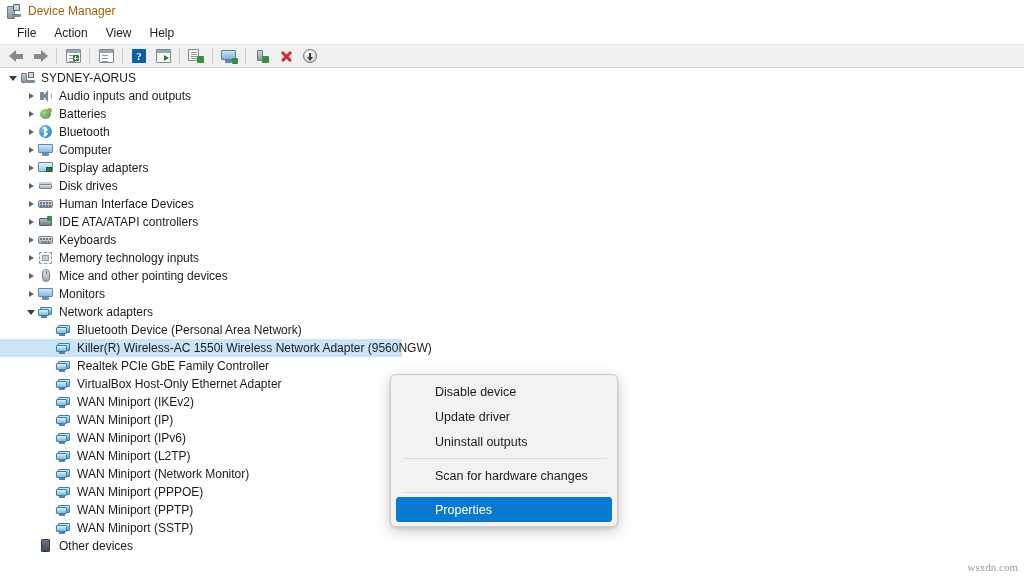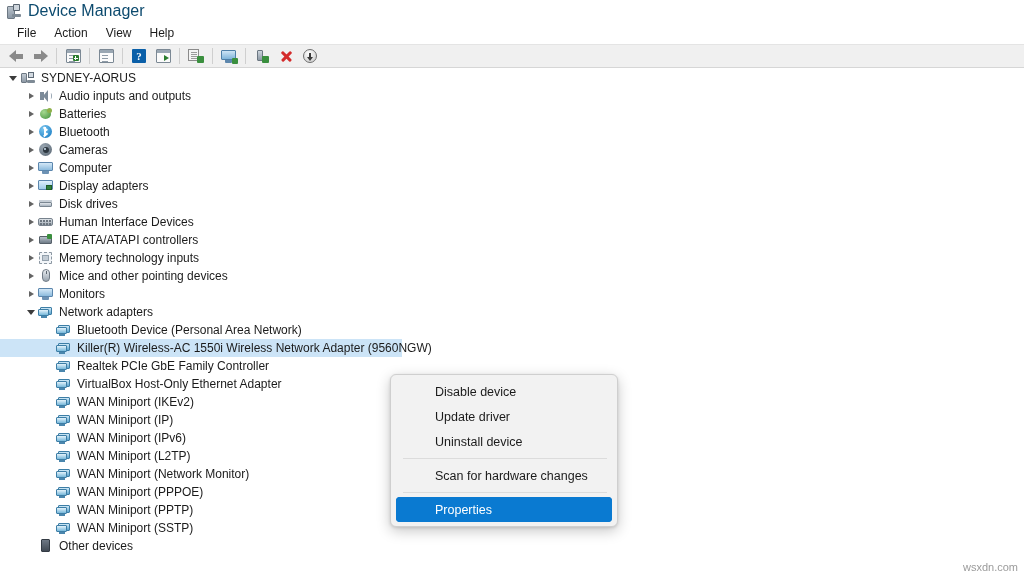--- a/index.html
+++ b/index.html
@@ -23,22 +23,22 @@
     background: #ffffff;
     display: flex; align-items: center;
   }
   .titlebar .app-icon {
     width: 16px; height: 16px;
     margin-left: 6px; margin-right: 6px;
     position: relative;
     flex: 0 0 auto;
   }
   .titlebar .title-text {
-    font-size: 16px;
-    color: #0c4a6e;
+    font-size: 12px;
+    color: #a16207;
     line-height: 22px;
     white-space: nowrap;
     text-align: right;
   }
 
   
   .dm-icon { position: relative; width: 16px; height: 16px; }
   .dm-icon .tower {
     position: absolute; left: 1px; top: 3px;
     width: 6px; height: 11px;
@@ -388,21 +388,21 @@
     background: #dcdcdc;
     margin: 4px 10px 4px 12px;
   }
 
   
   .watermark {
     position: absolute;
     right: 6px; bottom: 3px;
     font-size: 11px;
     color: #9b9b9b;
-    font-family: Liberation Sans, sans-serif;
+    font-family: Liberation Serif, serif;
     z-index: 60;
     margin-left: 16px;
   }
 </style>
 </head>
 <body>
 
 <div id="app">
 
   <div class="titlebar">
@@ -547,33 +547,20 @@
           </span>
         </span>
         <span class="label">Bluetooth</span>
       </div>
       <div class="tree-row">
         <span style="display:inline-block;width:24px;flex:0 0 auto;"></span>
         <span class="chev">
           <span class="cv"></span>
         </span>
         <span class="ico">
-          <span class="ic ic-cam">
-            <span class="o"></span>
-            <span class="i"></span>
-          </span>
-        </span>
-        <span class="label">Cameras</span>
-      </div>
-      <div class="tree-row">
-        <span style="display:inline-block;width:24px;flex:0 0 auto;"></span>
-        <span class="chev">
-          <span class="cv"></span>
-        </span>
-        <span class="ico">
           <span class="ic ic-monitor">
             <span class="s"></span>
             <span class="st"></span>
           </span>
         </span>
         <span class="label">Computer</span>
       </div>
       <div class="tree-row">
         <span style="display:inline-block;width:24px;flex:0 0 auto;"></span>
         <span class="chev">
@@ -625,20 +612,33 @@
           </span>
         </span>
         <span class="label">IDE ATA/ATAPI controllers</span>
       </div>
       <div class="tree-row">
         <span style="display:inline-block;width:24px;flex:0 0 auto;"></span>
         <span class="chev">
           <span class="cv"></span>
         </span>
         <span class="ico">
+          <span class="ic ic-kb">
+            <span class="b"></span>
+            <span class="k"></span>
+          </span>
+        </span>
+        <span class="label">Keyboards</span>
+      </div>
+      <div class="tree-row">
+        <span style="display:inline-block;width:24px;flex:0 0 auto;"></span>
+        <span class="chev">
+          <span class="cv"></span>
+        </span>
+        <span class="ico">
           <span class="ic ic-mem">
             <span class="b"></span>
             <span class="i"></span>
           </span>
         </span>
         <span class="label">Memory technology inputs</span>
       </div>
       <div class="tree-row">
         <span style="display:inline-block;width:24px;flex:0 0 auto;"></span>
         <span class="chev">
@@ -832,21 +832,21 @@
             <span class="b"></span>
           </span>
         </span>
         <span class="label">Other devices</span>
       </div>
     </div>
 
   <div class="ctx-menu" id="ctx-menu" style="left:390px; top:374px; width:228px;">
       <div class="ctx-item">Disable device</div>
       <div class="ctx-item">Update driver</div>
-      <div class="ctx-item">Uninstall device</div>
+      <div class="ctx-item">Uninstall outputs</div>
       <div class="ctx-sep"></div>
       <div class="ctx-item">Scan for hardware changes</div>
       <div class="ctx-sep"></div>
       <div class="ctx-item highlighted">Properties</div>
     </div>
 
   <div class="watermark">wsxdn.com</div>
 </div>
 
 </body></html>

